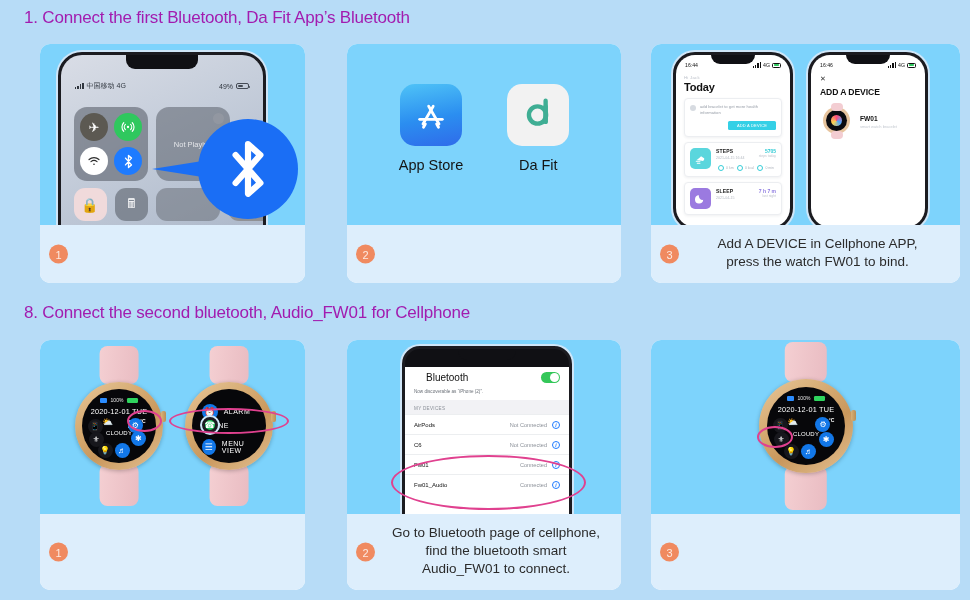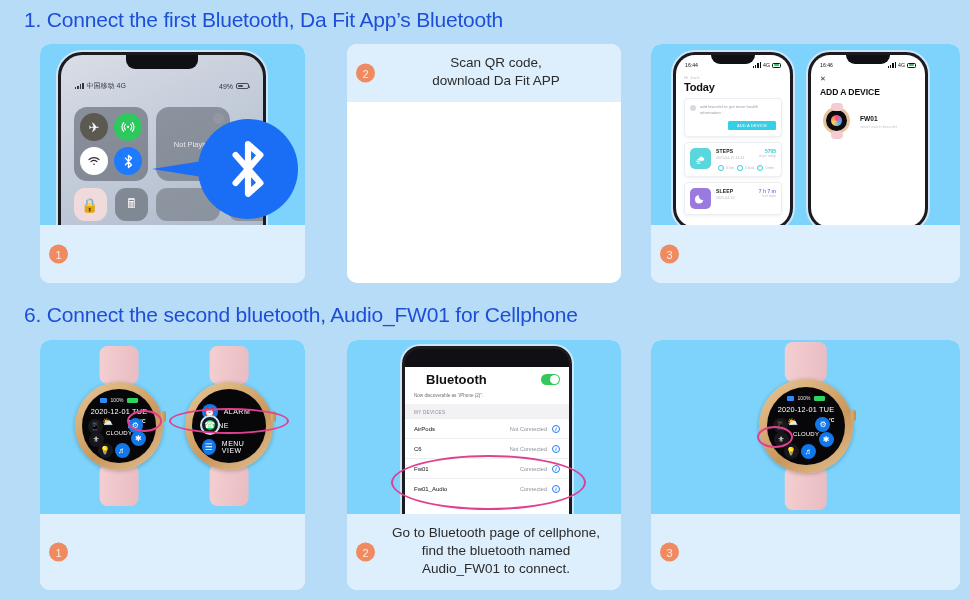--- a/index.html
+++ b/index.html
@@ -5,22 +5,22 @@
   * { box-sizing: border-box; margin: 0; padding: 0; }
   html, body {
     width: 970px; height: 600px;
     background: #b7dcf7;
     font-family: "Liberation Sans", sans-serif;
     overflow: hidden;
   }
   .page { position: relative; width: 970px; height: 600px; }
 
   .section-title {
-    font-size: 21px;
-    color: #1d4ed8;
+    font-size: 17px;
+    color: #a21caf;
     font-weight: 400;
     letter-spacing: -0.2px;
     padding-left: 24px;
   }
   #section-1-title { position: absolute; top: 8px; left: 0; }
   #section-2-title { position: absolute; top: 303px; left: 0; }
 
   .row { position: absolute; left: 0; width: 970px; display: flex; gap: 0; }
   #row-1 { top: 44px; }
   #row-2 { top: 340px; }
@@ -216,21 +216,21 @@
   .add-dev-x { font-size: 7px; color: #333; }
   .add-dev-title { font-size: 8.6px; font-weight: 700; color:#111; margin-top: 4px; letter-spacing:-.1px;}
   .add-dev-row { display:flex; align-items:center; gap:7px; margin-top: 8px; }
   .add-dev-thumb { width: 33px; height: 33px; position: relative; flex:0 0 auto;}
   .add-dev-name { font-size: 6.6px; font-weight:700; color:#111;}
   .add-dev-sub { font-size: 4px; color: #c3c8d0; margin-top: 2px;}
 
   
   .bt-body { position:absolute;top:18px;left:0;right:0;bottom:0;background:#fff;}
   .bt-head { display:flex;align-items:center;justify-content:space-between;padding:5px 9px 6px;}
-  .bt-head .t { font-size:13px;font-weight:700;color:#111;padding-left:12px;}
+  .bt-head .t { font-size:10px;font-weight:400;color:#111;padding-left:12px;}
   .bt-switch { width:19px;height:11px;border-radius:6px;background:#34c759;position:relative;}
   .bt-switch i{position:absolute;right:1px;top:1px;width:9px;height:9px;border-radius:50%;background:#fff;display:block;}
   .bt-discover { font-size:4.6px;color:#6b7078;padding:0 9px 6px; }
   .bt-sec { font-size:4.6px;color:#8b9098;padding:6px 9px 3px;background:#f2f2f5;letter-spacing:.3px;}
   .bt-row {
     display:flex;align-items:center;justify-content:space-between;
     padding:5.5px 9px; border-top:.6px solid #eceef0; font-size:6px;color:#111;
   }
   .bt-row .st { color:#8b9098; font-size:5.6px; display:flex;align-items:center;gap:5px;}
   .info-i { width:8px;height:8px;border-radius:50%;border:.9px solid #1e7bff;color:#1e7bff;font-size:5px;display:flex;align-items:center;justify-content:center;font-style:italic;font-weight:700;}
@@ -357,24 +357,51 @@
           </svg>
         </div>
       </div>
 
       <div class="panel-caption">
         <span class="step-badge">1</span>
       </div>
     </div>
 
     <div class="panel" style="width:274px;margin-left:42px;">
+      <div class="panel-media">
+        <div class="apps-wrap">
+
+          <div class="app-item">
+            <div class="app-icon appstore">
+              <svg width="40" height="40" viewBox="0 0 24 24" fill="none" stroke="#fff" stroke-width="1.7" stroke-linecap="round">
+                <path d="M7.2 17.4l6.1-10.6"></path>
+                  <path d="M10.6 6.8l6.2 10.6"></path>
+                <path d="M5.2 14.6h13.6"></path>
+                  <path d="M8.6 17.4l-1.1 1.9"></path>
+                  <path d="M15.4 17.4l1.1 1.9"></path>
+              </svg>
+            </div>
+            <div class="app-label">App Store</div>
+          </div>
+
+          <div class="app-item">
+            <div class="app-icon dafit">
+              <svg width="42" height="42" viewBox="0 0 44 44" fill="none">
+                <path d="M30 7v22a0 0 0 010 0" stroke="#3fae94" stroke-width="4.6" stroke-linecap="round"></path>
+                <circle cx="21.5" cy="22" r="9" fill="none" stroke="#3fae94" stroke-width="4.6"></circle>
+                <path d="M30 13v16" stroke="#3fae94" stroke-width="4.6" stroke-linecap="round"></path>
+              </svg>
+            </div>
+            <div class="app-label">Da Fit</div>
+          </div>
+
+        </div>
+      </div>
       <div class="panel-caption">
         <span class="step-badge">2</span>
-        <span class="caption-text">Scan QR code,
-download Da Fit APP</span>
       </div>
     </div>
 
     <div class="panel" style="width:309px;margin-left:30px;">
       <div class="panel-media">
 
         <div class="phone" style="left:22px;top:8px;width:120px;height:178px;">
           <div class="notch" style="width:44px;height:9px;"></div>
           <div class="phone-screen">
             <div class="mini-screen">
@@ -491,26 +518,28 @@
                   </div>
                 </div>
               </div>
             </div>
           </div>
         </div>
 
       </div>
       <div class="panel-caption">
         <span class="step-badge">3</span>
+        <span class="caption-text">Add A DEVICE in Cellphone APP,
+press the watch FW01 to bind.</span>
       </div>
     </div>
 
   </div>
 
-  <div class="section-title" id="section-2-title">6. Connect the second bluetooth,  Audio_FW01 for Cellphone</div>
+  <div class="section-title" id="section-2-title">8. Connect the second bluetooth,  Audio_FW01 for Cellphone</div>
 
   <div class="row" id="row-2">
 
     <div class="panel" style="width:265px;margin-left:40px;">
       <div class="panel-media">
 
         <div class="watch" style="left:25px;top:6px;width:108px;height:160px;">
           <div class="strap top" style="height:38px;"></div>
           <div class="strap bot" style="height:42px;"></div>
           <div class="case" style="width:88px;height:88px;">
@@ -611,21 +640,21 @@
                 </span>
               </div>
             </div>
           </div>
         </div>
         <div class="hl-ellipse" style="left:44px;top:115px;width:195px;height:55px;"></div>
       </div>
       <div class="panel-caption">
         <span class="step-badge">2</span>
         <span class="caption-text">Go to Bluetooth page of cellphone,
-find the bluetooth named
+find the bluetooth smart
 Audio_FW01 to connect.</span>
       </div>
     </div>
 
     <div class="panel" style="width:309px;margin-left:30px;">
       <div class="panel-media">
         <div class="watch" style="left:96px;top:2px;width:118px;height:168px;">
           <div class="strap top" style="height:40px;"></div>
           <div class="strap bot" style="height:44px;"></div>
           <div class="case" style="width:94px;height:94px;">

